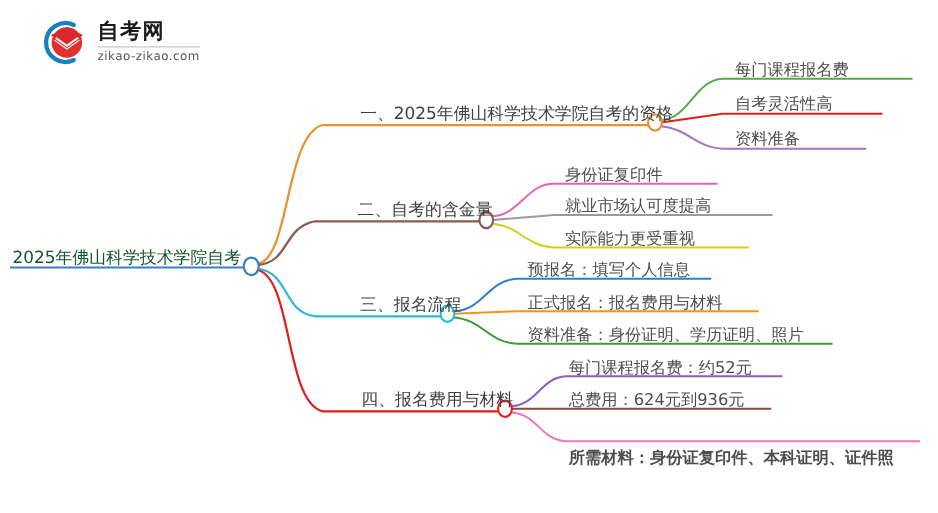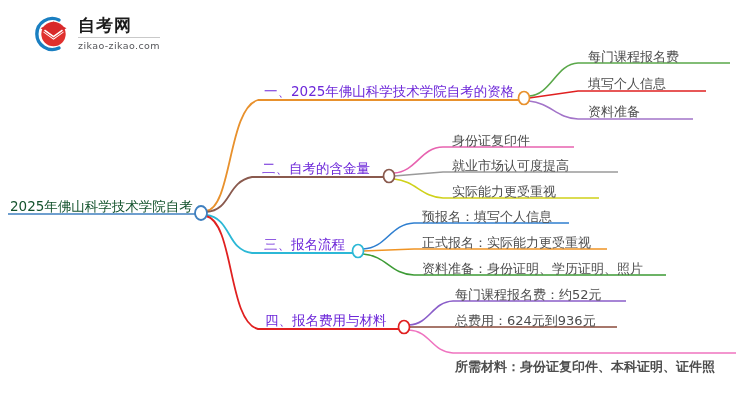--- a/index.html
+++ b/index.html
@@ -80,21 +80,22 @@
     color: #4a4a4a;
     white-space: nowrap;
     line-height: 1;
   }
   .root-label {
     font-size: 13.5px;
     color: #14532d;
   }
   .branch-label {
     font-size: 13.5px;
-    color: #6d28d9;
+    color: #404040;
+    margin-left: 24px;
   }
   .leaf-label {
     font-size: 13px;
     color: #4d4d4d;
   }
 </style>
 </head>
 <body>
 
 <div id="canvas">
@@ -151,31 +152,31 @@
     <ellipse cx="524" cy="98" rx="5.5" ry="6.5" fill="#ffffff" stroke="#e8912d" stroke-width="1.7"></ellipse>
     <ellipse cx="389" cy="176" rx="5.5" ry="6.5" fill="#ffffff" stroke="#8a5a4e" stroke-width="1.7"></ellipse>
     <ellipse cx="358" cy="251" rx="5.5" ry="6.5" fill="#ffffff" stroke="#2cb8d6" stroke-width="1.7"></ellipse>
     <ellipse cx="404" cy="327" rx="5.5" ry="6.5" fill="#ffffff" stroke="#e02020" stroke-width="1.7"></ellipse>
   </svg>
 
   <div class="node-label root-label" style="left:10px; top:200px;">2025年佛山科学技术学院自考</div>
 
   <div class="node-label branch-label" style="left:264px; top:85px;">一、2025年佛山科学技术学院自考的资格</div>
   <div class="node-label leaf-label" style="left:588px; top:50px;">每门课程报名费</div>
-  <div class="node-label leaf-label" style="left:588px; top:77px;">填写个人信息</div>
+  <div class="node-label leaf-label" style="left:588px; top:77px;">自考灵活性高</div>
   <div class="node-label leaf-label" style="left:588px; top:105px;">资料准备</div>
 
   <div class="node-label branch-label" style="left:262px; top:162px;">二、自考的含金量</div>
   <div class="node-label leaf-label" style="left:452px; top:134px;">身份证复印件</div>
   <div class="node-label leaf-label" style="left:452px; top:185px;">实际能力更受重视</div>
   <div class="node-label leaf-label" style="left:452px; top:159px;">就业市场认可度提高</div>
 
   <div class="node-label branch-label" style="left:264px; top:238px;">三、报名流程</div>
   <div class="node-label leaf-label" style="left:422px; top:210px;">预报名：填写个人信息</div>
-  <div class="node-label leaf-label" style="left:422px; top:236px;">正式报名：实际能力更受重视</div>
+  <div class="node-label leaf-label" style="left:422px; top:236px;">正式报名：报名费用与材料</div>
   <div class="node-label leaf-label" style="left:422px; top:262px;">资料准备：身份证明、学历证明、照片</div>
 
   <div class="node-label branch-label" style="left:265px; top:314px;">四、报名费用与材料</div>
   <div class="node-label leaf-label" style="left:455px; top:288px;">每门课程报名费：约52元</div>
   <div class="node-label leaf-label" style="left:455px; top:314px;">总费用：624元到936元</div>
   <div class="node-label leaf-label" style="left:455px; top:360px;font-weight:bold;">所需材料：身份证复印件、本科证明、证件照</div>
 
 </div>
 
 </body></html>

